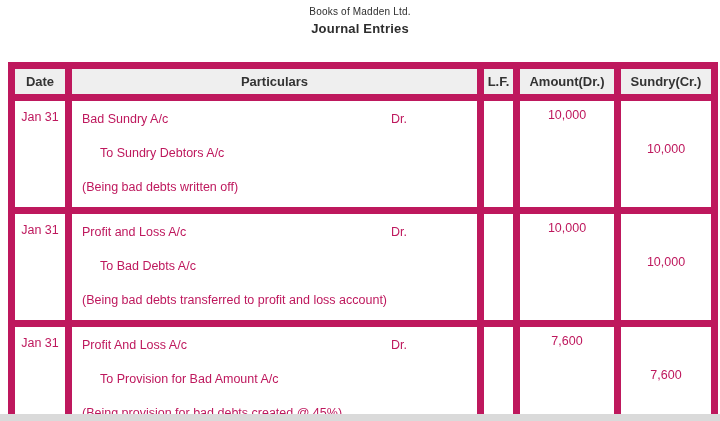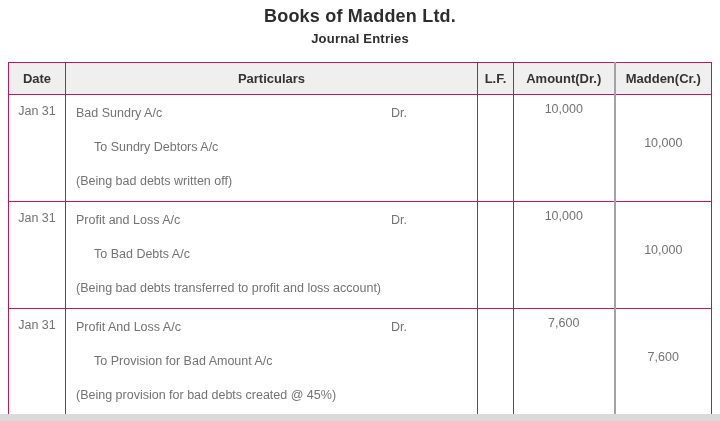--- a/index.html
+++ b/index.html
@@ -13,59 +13,59 @@
     overflow: hidden;
   }
   .title-block {
     position: absolute;
     top: 6px;
     left: 0;
     width: 720px;
     text-align: center;
   }
   .doc-title {
-    font-size: 18px;
-    font-weight: bold;
+    font-size: 10px;
+    font-weight: normal;
     color: #2d2d2d;
     letter-spacing: 0.2px;
   }
   .doc-subtitle {
     font-size: 13px;
     font-weight: bold;
     color: #2d2d2d;
     margin-top: 4px;
     letter-spacing: 0.2px;
   }
   table.journal {
     position: absolute;
     top: 62px;
     left: 8px;
     width: 703px;
     border-collapse: collapse;
     table-layout: fixed;
   }
   .journal th, .journal td {
-    border: 1px solid #be185d;
+    border: 7px solid #be185d;
     padding: 0;
     margin-left: 20px;
   }
   .journal th {
     background: #efefef;
     height: 32px;
     font-size: 13px;
     font-weight: bold;
     color: #333333;
     text-align: center;
   }
   
   .journal th.col-cr, .journal td.col-cr { border-left: 2px solid #a3a3a3; }
   .journal td {
     vertical-align: top;
     font-size: 12.5px;
-    color: #737373;
+    color: #be185d;
     background: #ffffff;
   }
   td.date-cell {
     text-align: center;
     padding-top: 9px;
   }
   td.part-cell {
     padding: 8px 10px 10px 10px;
   }
   .pline { height: 20px; line-height: 20px; white-space: nowrap; }
@@ -103,21 +103,21 @@
       <col style="width:36px">
       <col style="width:101px">
       <col style="width:97px">
     </colgroup>
     <thead>
       <tr>
         <th>Date</th>
         <th>Particulars</th>
         <th>L.F.</th>
         <th>Amount(Dr.)</th>
-        <th class="col-cr">Madden(Cr.)</th>
+        <th class="col-cr">Sundry(Cr.)</th>
       </tr>
     </thead>
     <tbody>
       <tr>
         <td class="date-cell">Jan 31</td>
         <td class="part-cell">
           <div class="pline debit">
             <span>Bad Sundry A/c</span>
             <span class="dr-marker">Dr.</span>
           </div>

